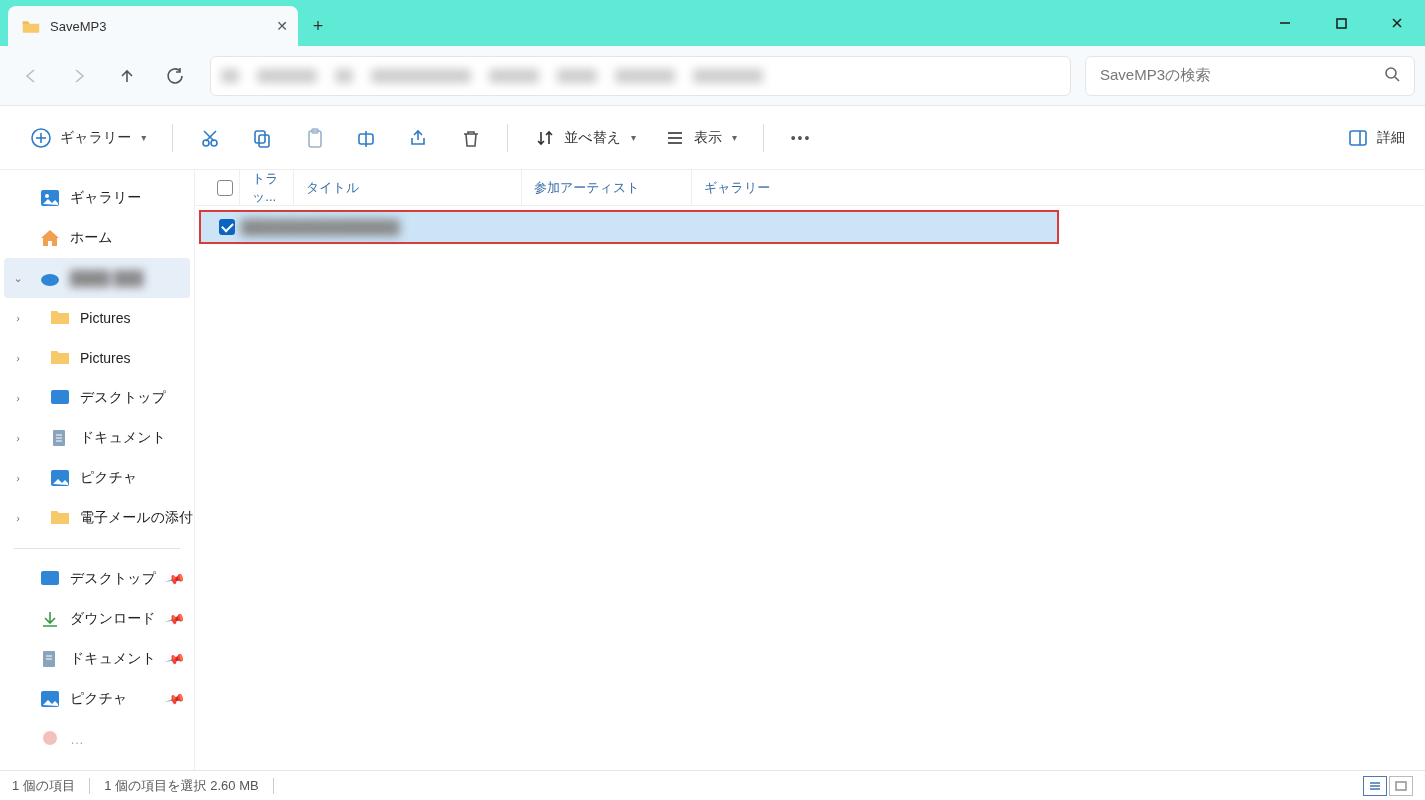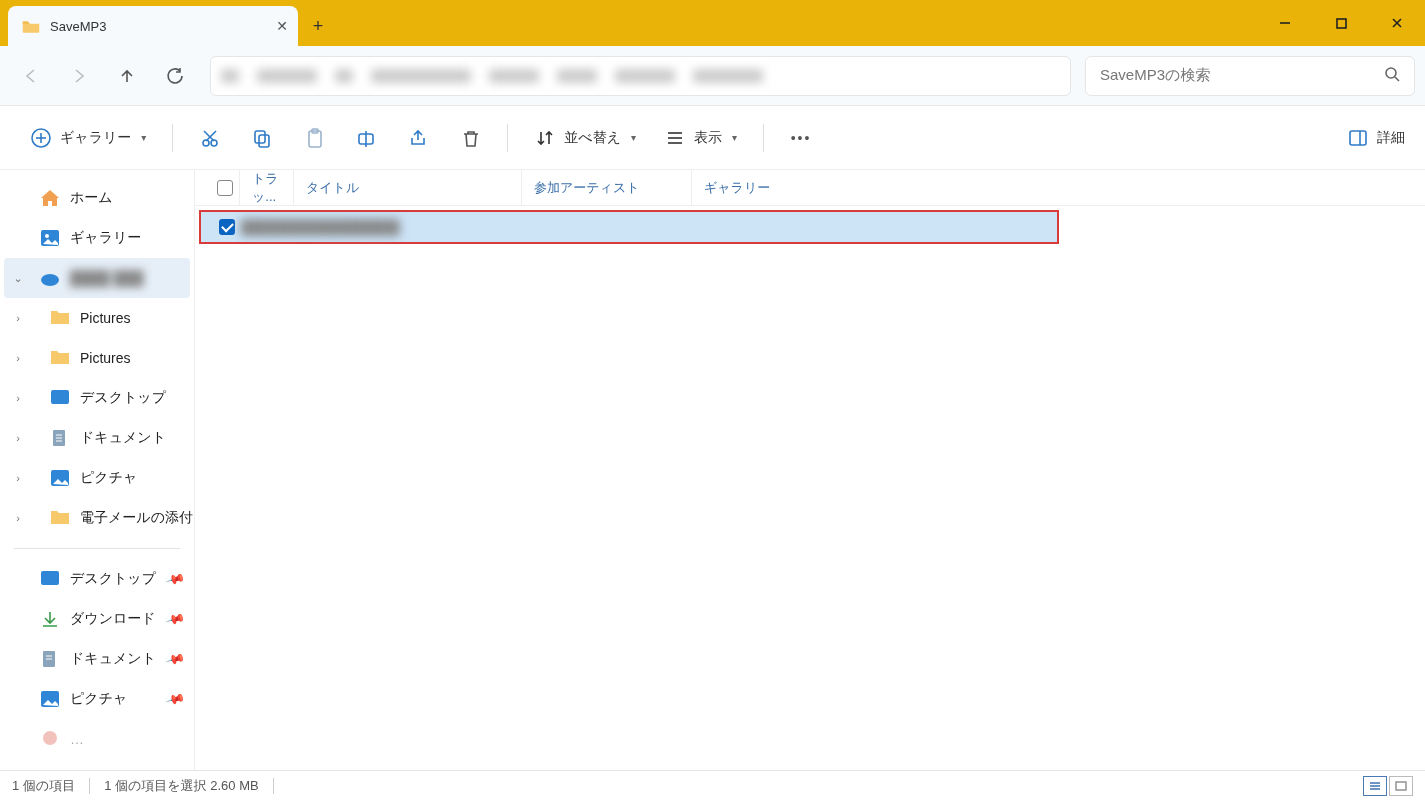--- a/index.html
+++ b/index.html
@@ -1,19 +1,19 @@
 <!DOCTYPE html>
 <html><head>
 <meta charset="utf-8">
 <style>
 * { margin: 0; padding: 0; box-sizing: border-box; font-family: "Segoe UI", "Yu Gothic UI", sans-serif; }
 body { width: 1425px; height: 800px; background: #fff; overflow: hidden; display: flex; flex-direction: column; }
 
 
-.titlebar { height: 46px; background: #eab308; display: flex; align-items: flex-end; }
+.titlebar { height: 46px; background: #5eead4; display: flex; align-items: flex-end; }
 .tab { height: 40px; background: #f7fafd; border-radius: 8px 8px 0 0; display: flex; align-items: center; padding: 0 14px; margin-left: 8px; min-width: 290px; position: relative; }
 .tab .folder-ico { width: 18px; height: 14px; margin-right: 10px; }
 .tab .label { font-size: 13px; color: #333; }
 .tab .close { position: absolute; right: 10px; color: #555; font-size: 14px; cursor: pointer; }
 .newtab { width: 40px; display: flex; align-items: center; justify-content: center; color: #333; font-size: 18px; cursor: pointer; height: 40px; }
 .win-controls { margin-left: auto; display: flex; height: 46px; }
 .win-btn { width: 56px; display: flex; align-items: center; justify-content: center; color: #222; cursor: pointer; }
 .win-btn svg { stroke: #222; }
 
 
@@ -254,32 +254,32 @@
           <line x1="12" y1="3" x2="12" y2="17"></line>
         </svg>
       </span>
     <span>詳細</span>
   </div>
 </div>
 
 <div class="body">
   <div class="sidebar">
     <div class="side-item">
-      <span class="ico"><svg width="20" height="18" viewBox="0 0 20 18">
-            <path fill="#f0a050" d="M10 1 L19 9 h-2 v8 h-5 v-5 h-4 v5 h-5 v-8 h-2 z"></path>
-          </svg></span>
-      <span class="lbl">ホーム</span>
-    </div>
-    <div class="side-item">
       <span class="ico"><svg width="20" height="18">
             <rect fill="#2f86d6" x="1" y="1" width="18" height="16" rx="2"></rect>
             <circle fill="#fff" cx="7" cy="7" r="2"></circle>
             <path fill="#fff" d="M3 15 l5 -5 l4 4 l3 -3 l3 3 v2 z"></path>
           </svg></span>
       <span class="lbl">ギャラリー</span>
+    </div>
+    <div class="side-item">
+      <span class="ico"><svg width="20" height="18" viewBox="0 0 20 18">
+            <path fill="#f0a050" d="M10 1 L19 9 h-2 v8 h-5 v-5 h-4 v5 h-5 v-8 h-2 z"></path>
+          </svg></span>
+      <span class="lbl">ホーム</span>
     </div>
     <div class="side-item selected blur">
       <span class="exp">⌄</span>
       <span class="ico"><svg width="20" height="18">
             <ellipse fill="#2f86d6" cx="10" cy="11" rx="9" ry="6"></ellipse>
           </svg></span>
       <span class="lbl">████ ███</span>
     </div>
     <div class="side-item sub">
       <span class="exp">›</span>

